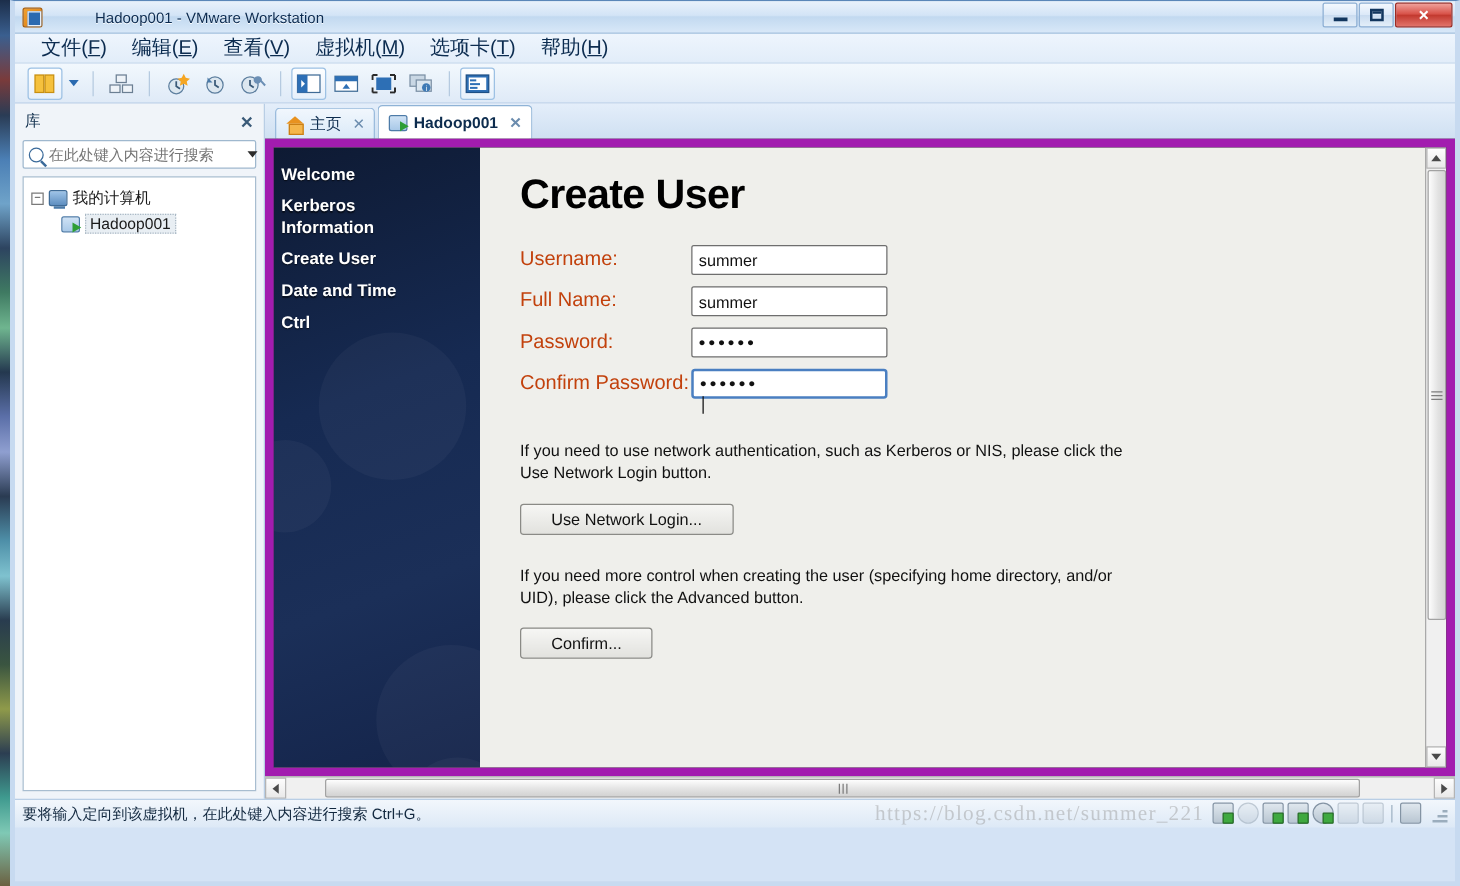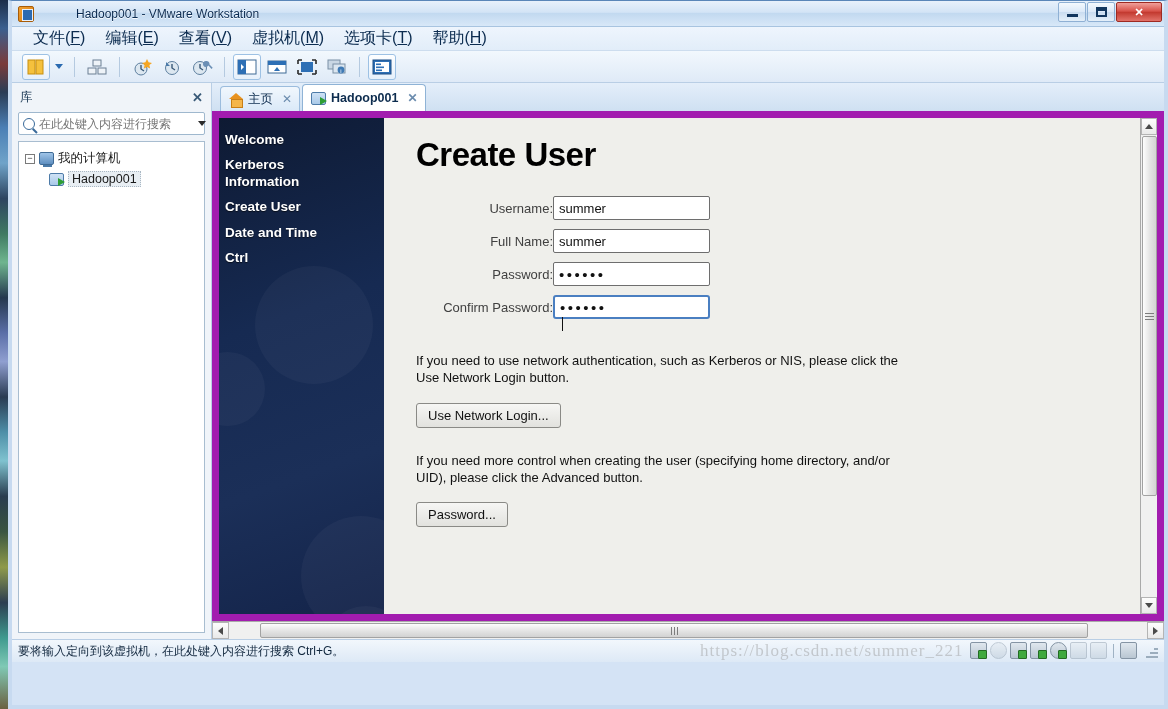--- a/index.html
+++ b/index.html
@@ -261,42 +261,42 @@
     margin-bottom: 22px; color: #000;
   }
   .inst-para {
     font-size: 13px; line-height: 1.33; color: #111; max-width: 500px;
   }
   #form-block { margin-top: 20px; }
   .form-row {
     display: flex; align-items: center; margin-bottom: 9px;
   }
   .form-label {
-    width: 137px; font-size: 13px; color: #404040; flex: 0 0 auto; text-align: right;
+    width: 137px; font-size: 16px; color: #c2410c; flex: 0 0 auto;
   }
   .form-input {
     width: 157px; height: 24px; background: #fff;
     border: 1px solid #6e6e6e; border-radius: 2px;
     font-size: 13px; color: #111; padding: 0 5px;
     font-family: "Liberation Sans", sans-serif;
     outline: none;
   }
   .form-input.focused {
     border: 2px solid #4a7fc1; border-radius: 3px;
   }
   .pw-dots {
     display: flex; align-items: center; height: 100%;
     letter-spacing: 2.5px; font-size: 15px; color: #111; line-height: 1;
   }
   .caret-bar {
     display: inline-block; width: 1px; height: 14px; background: #111;
     margin-left: 2px;
   }
   .gtk-button {
-    display: inline-block; padding: 4px 11px;
+    display: inline-block; padding: 4px 24px;
     background: linear-gradient(to bottom, #f6f6f4, #e2e2de);
     border: 1px solid #8a8a86; border-radius: 3px;
     font-size: 13px; color: #111; cursor: default;
     font-family: "Liberation Sans", sans-serif;
   }
   .spacer-24 { height: 24px; }
   .spacer-16 { height: 16px; }
 
   
   #vscroll {
@@ -580,21 +580,21 @@
             </div>
 
             <div class="spacer-24"></div>
             <div class="inst-para">If you need to use network authentication, such as Kerberos or NIS, please click the Use Network Login button.</div>
             <div class="spacer-16"></div>
             <span class="gtk-button">Use Network Login...</span>
 
             <div class="spacer-24"></div>
             <div class="inst-para">If you need more control when creating the user (specifying home directory, and/or UID), please click the Advanced button.</div>
             <div class="spacer-16"></div>
-            <span class="gtk-button">Password...</span>
+            <span class="gtk-button">Confirm...</span>
           </div>
 
           <div id="vscroll">
             <div class="sb-arrow up"></div>
             <div id="vthumb">
               <span class="grip-h">
                   <i></i>
                   <i></i>
                   <i></i>
                 </span>

